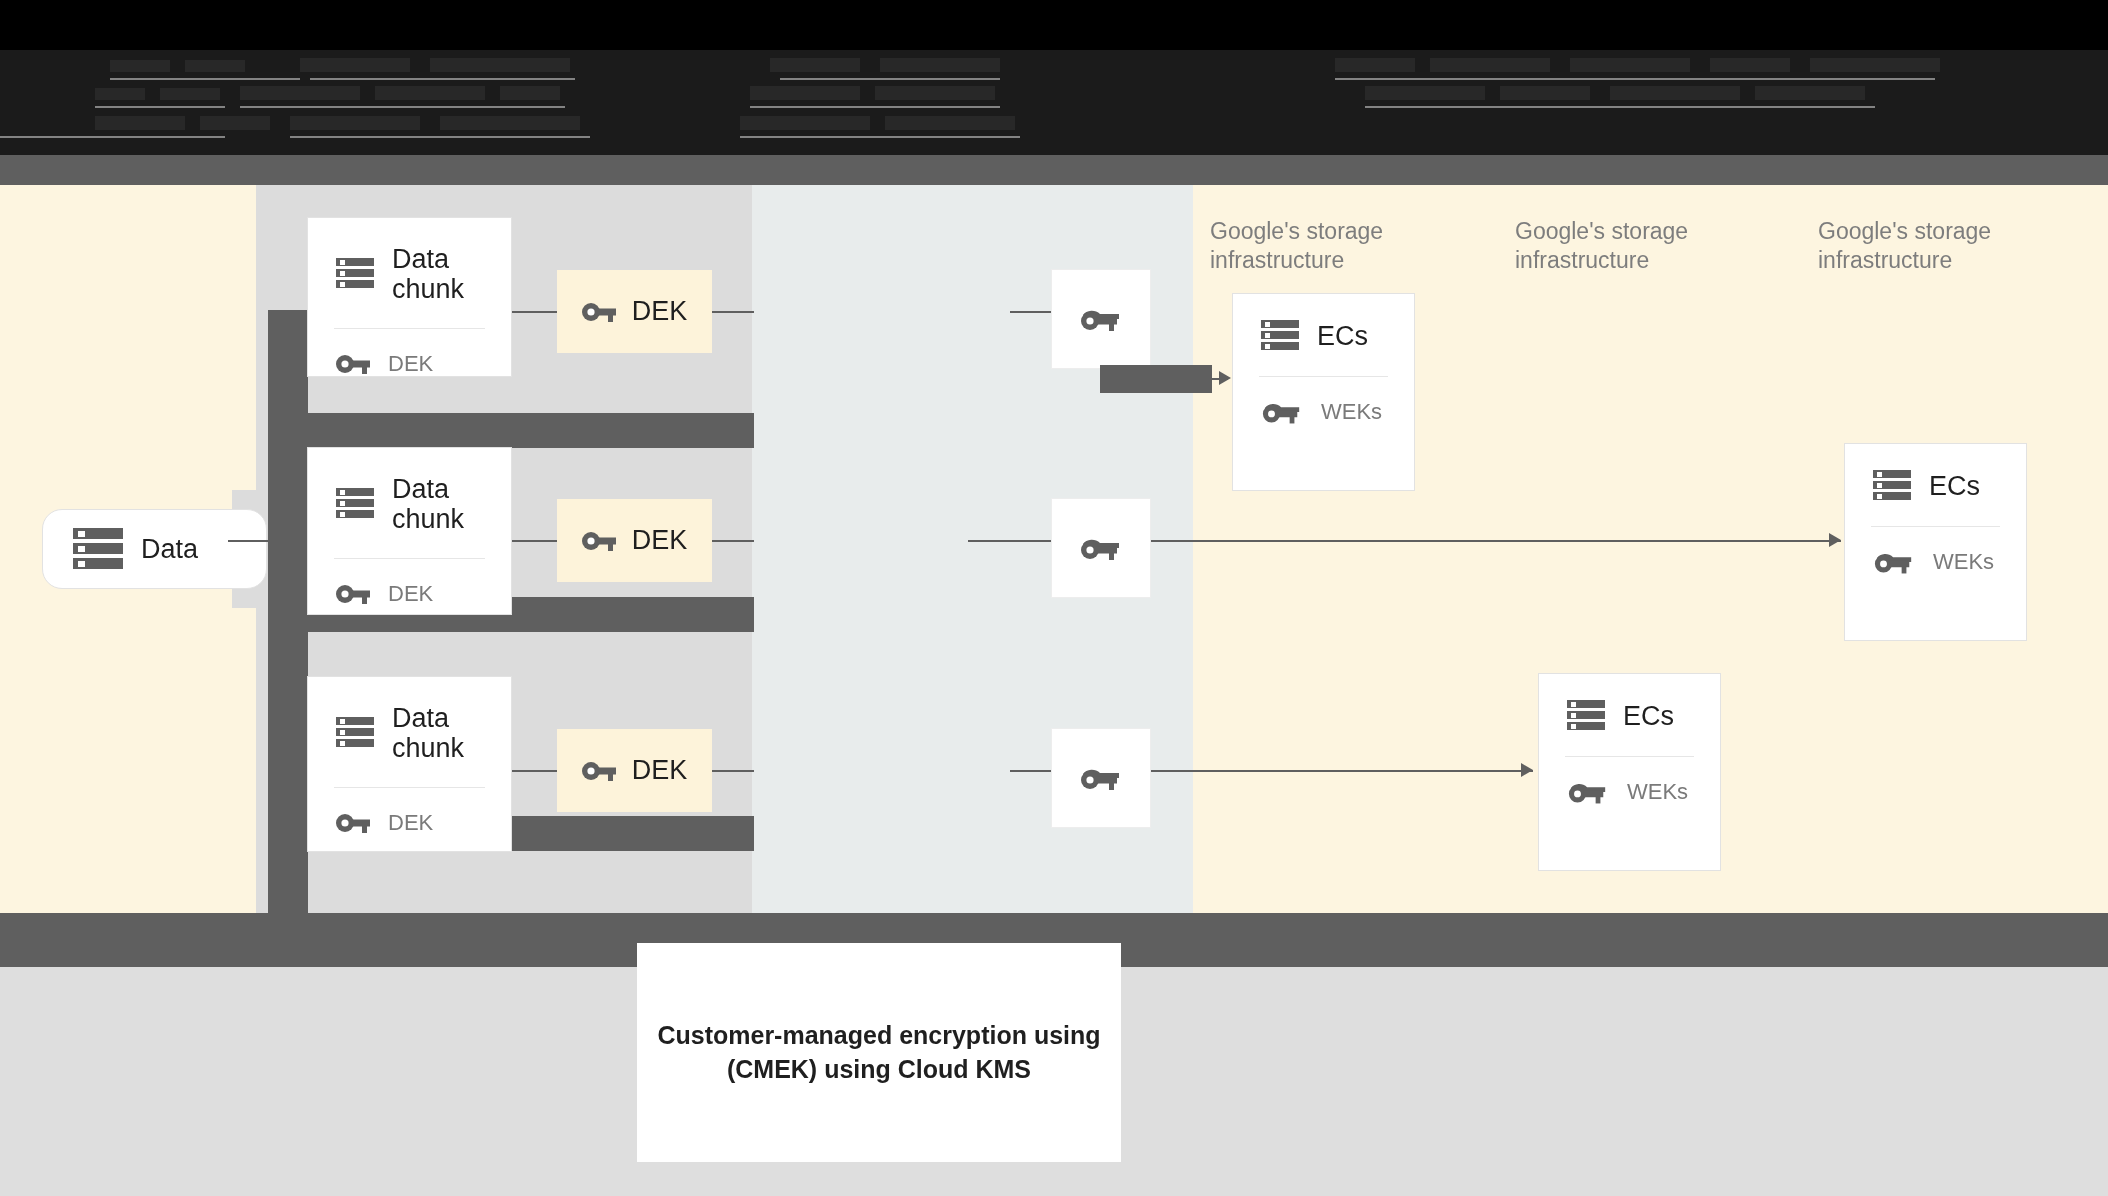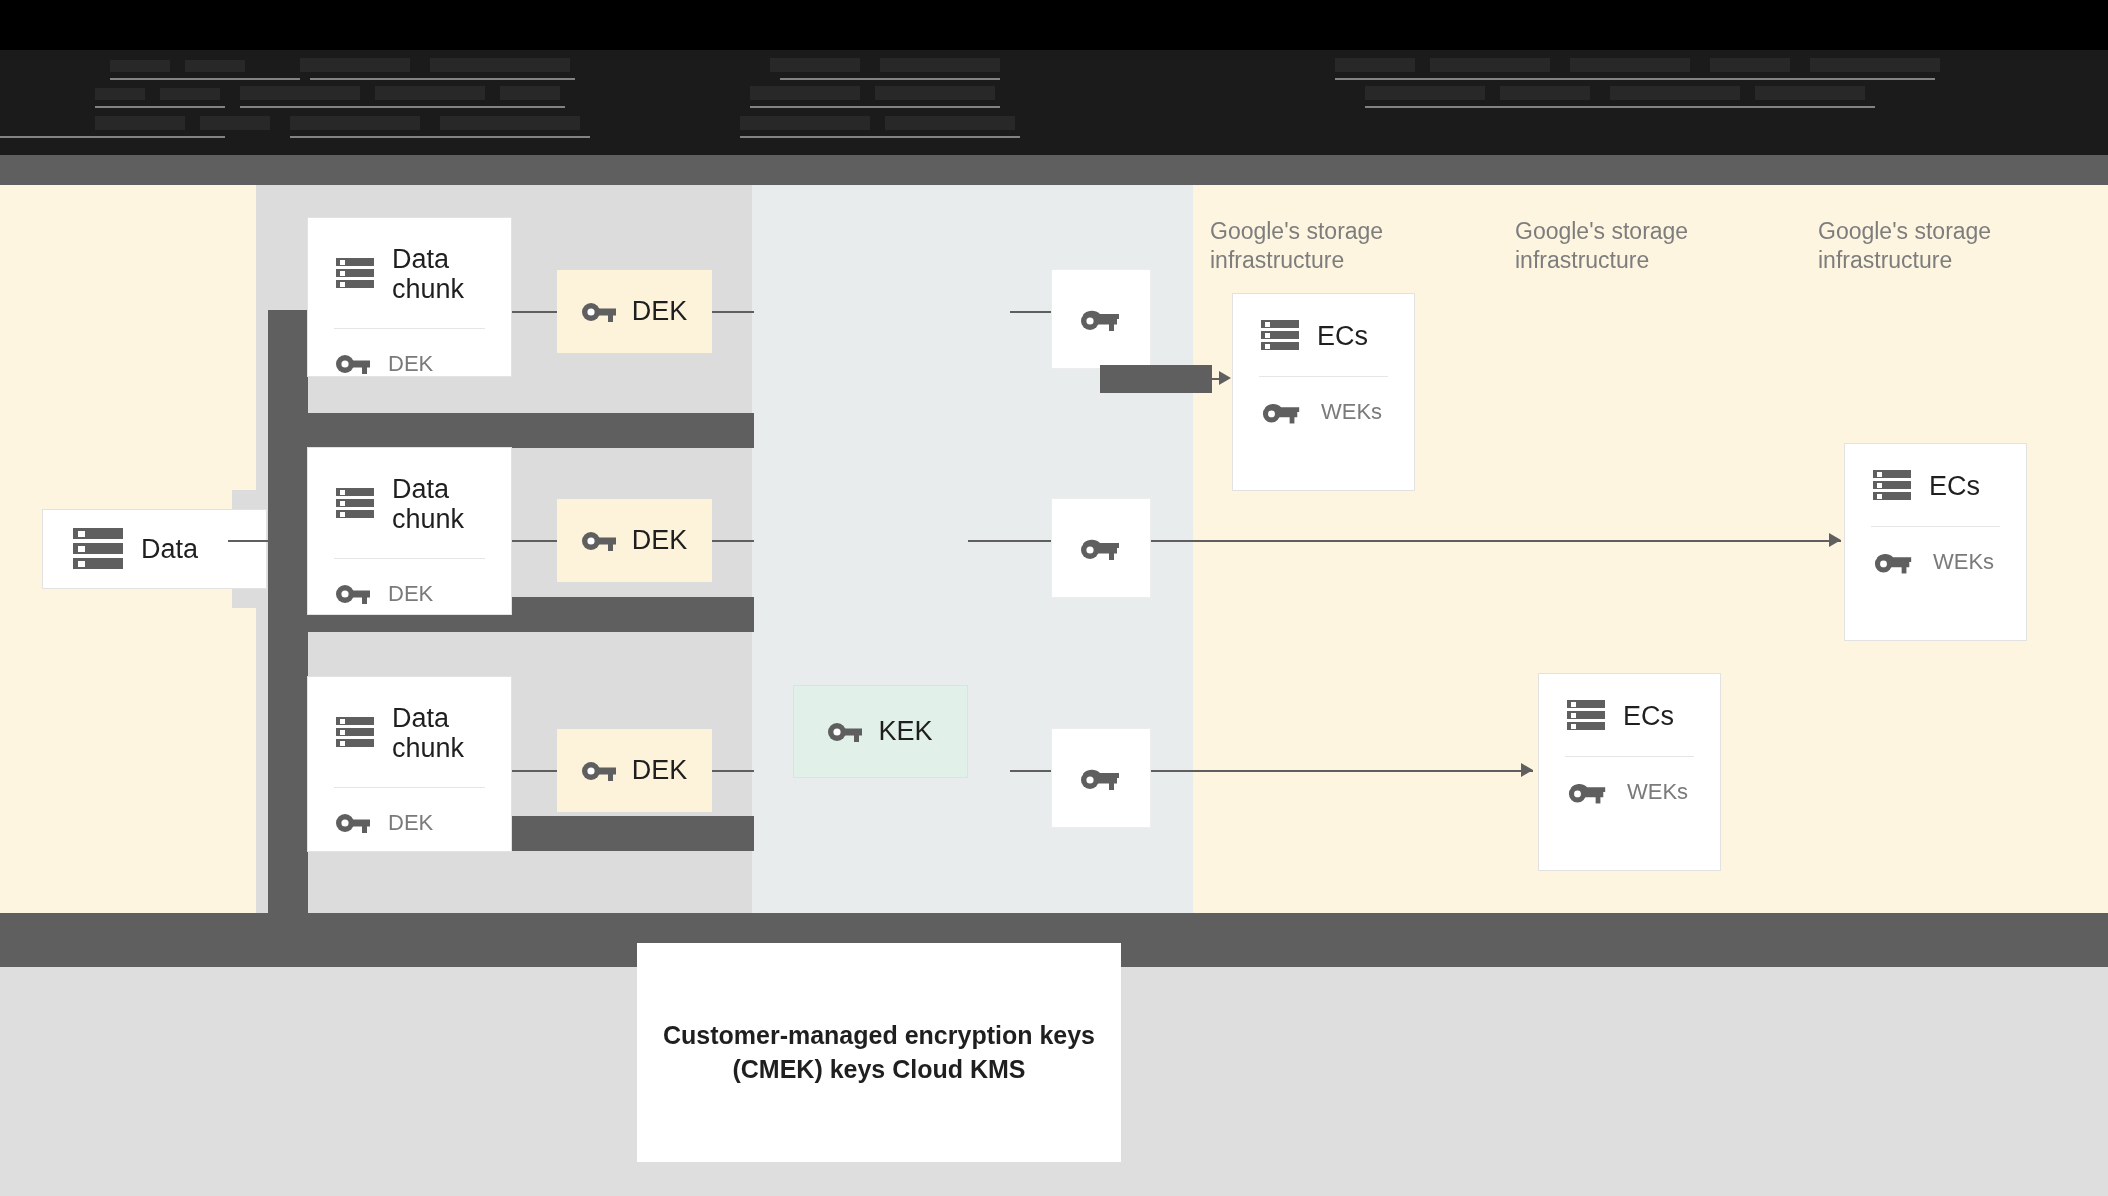--- a/index.html
+++ b/index.html
@@ -132,21 +132,21 @@
     <div class="band-chunks"></div>
     <div class="band-data"></div>
     <div class="band-wek"></div>
     <div class="col-mid"></div>
 
     <div class="split-v"></div>
     <div class="split-h" style="left:268px;top:228px;width:486px;"></div>
     <div class="split-h" style="left:268px;top:412px;width:486px;"></div>
     <div class="split-h" style="left:268px;top:631px;width:486px;"></div>
 
-    <div class="card simple" style="left:42px;top:324px;width:225px;height:80px;">
+    <div class="card simple" style="left:42px;top:324px;width:225px;height:80px;border-radius:20px;">
       <span class="srv">
           <i>
             <b></b>
           </i>
           <i>
             <b></b>
           </i>
           <i>
             <b></b>
           </i>
@@ -265,29 +265,20 @@
         <rect x="15" y="7.5" width="19" height="7" fill="#5f5f5f"></rect>
         <rect x="26" y="14" width="5" height="7" fill="#5f5f5f"></rect>
       </svg>
       <span class="lbl">DEK</span>
     </div>
 
     <div class="wire" style="left:712px;top:126px;width:42px;"></div>
     <div class="wire" style="left:712px;top:355px;width:42px;"></div>
     <div class="wire" style="left:712px;top:585px;width:42px;"></div>
 
-    <div class="chip kek" style="left:793px;top:500px;width:175px;height:93px;">
-      <svg width="34" height="22" viewBox="0 0 34 22">
-        <circle cx="9" cy="11" r="9" fill="#5f5f5f"></circle>
-          <circle cx="9" cy="11" r="3.6" fill="#fff"></circle>
-        <rect x="15" y="7.5" width="19" height="7" fill="#5f5f5f"></rect>
-        <rect x="26" y="14" width="5" height="7" fill="#5f5f5f"></rect>
-      </svg>
-      <span class="lbl">KEK</span>
-    </div>
     <div class="wire" style="left:968px;top:355px;width:90px;"></div>
     <div class="wire" style="left:1010px;top:126px;width:48px;"></div>
     <div class="wire" style="left:1010px;top:585px;width:48px;"></div>
 
     <div class="chip wek" style="left:1051px;top:84px;width:100px;height:100px;">
       <svg width="44" height="26" viewBox="0 0 44 26">
         <path d="M4 9 a10 8 0 0 1 17 -1 l19 0 0 5 -6 0 0 5 -5 0 0 -5 -8 0 a10 8 0 0 1 -17 -4 z" fill="#5f5f5f"></path>
         <circle cx="11" cy="15" r="9" fill="#5f5f5f"></circle>
           <circle cx="11" cy="15" r="3.6" fill="#fff"></circle>
         <rect x="17" y="11.5" width="21" height="7" fill="#5f5f5f"></rect>
@@ -411,16 +402,16 @@
         </svg>
         <span class="sub">WEKs</span>
       </div>
     </div>
 
   </div>
 
   <div class="bot-bar"></div>
   <div class="bot-area"></div>
   <div class="caption">
-    <div class="c1">Customer-managed encryption keys (CMEK) keys Cloud KMS</div>
+    <div class="c1">Customer-managed encryption using (CMEK) using Cloud KMS</div>
   </div>
 
 </div>
 
 </body></html>

